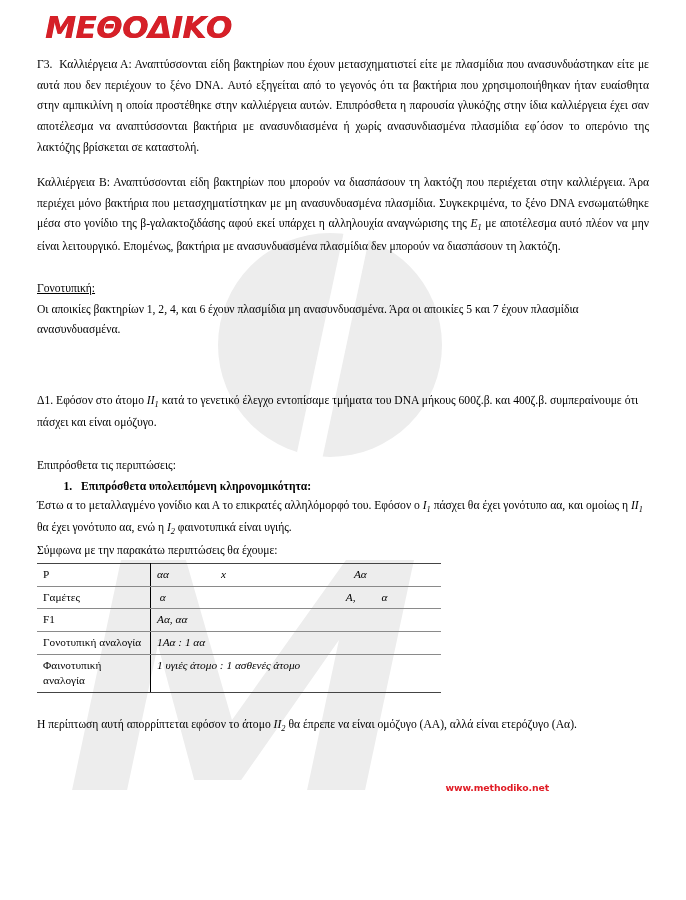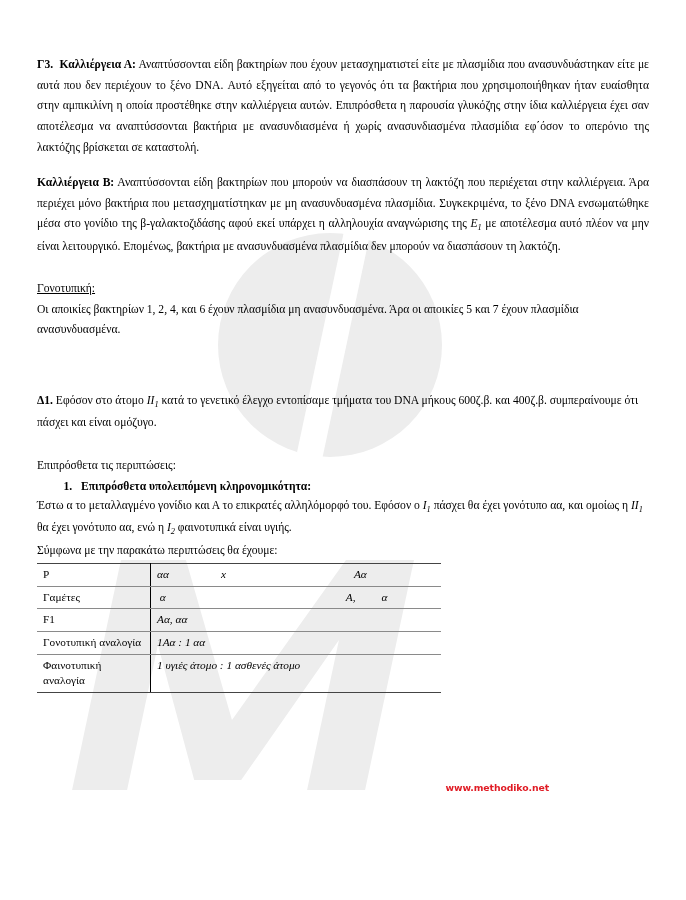--- a/index.html
+++ b/index.html
@@ -61,21 +61,21 @@
     margin: 0 0 0 0;
     font-size: 11.6px;
     line-height: 1.78;
     text-align: justify;
     text-justify: inter-word;
   }
   .gap-md { height: 15px; }
   .gap-lg { height: 22px; }
   .gap-xl { height: 28px; }
 
-  b, .bold { font-weight: bold; }
+  b, .bold { font-weight: normal; }
   .underline { text-decoration: underline; }
   .ital { font-style: italic; }
   .sub { font-size: 0.72em; vertical-align: sub; }
 
   p.noj { text-align: left; }
 
   .theme-head {
     font-size: 11.6px;
     font-weight: bold;
     line-height: 1.6;
@@ -156,20 +156,23 @@
 <div class="page">
 
   <svg class="watermark" viewBox="0 0 686 900" xmlns="http://www.w3.org/2000/svg">
     <g fill="#ededed">
       <circle cx="330" cy="345" r="112"></circle>
       <rect x="318" y="205" width="26" height="300" transform="rotate(12 331 355)" fill="#ffffff"></rect>
       <path d="M 185 560 L 250 560 L 330 720 L 410 560 L 478 560 L 478 790 L 420 790 L 420 640 L 352 780 L 305 780 L 240 645 L 240 790 L 185 790 Z" transform="skewX(-12) translate(55,0)"></path>
     </g>
   </svg>
 
+  <div class="logo-wrap">
+    <div class="logo-text">ΜΕΘΟΔΙΚΟ</div>
+  </div>
 
   <div class="body-area">
 
     <p class="para"><b>Γ3.</b>&nbsp; <b>Καλλιέργεια Α:</b><span> Αναπτύσσονται είδη βακτηρίων που έχουν μετασχηματιστεί είτε με πλασμίδια που ανασυνδυάστηκαν είτε με αυτά που δεν περιέχουν το ξένο DNA. Αυτό εξηγείται από το γεγονός ότι τα βακτήρια που χρησιμοποιήθηκαν ήταν ευαίσθητα στην αμπικιλίνη η οποία προστέθηκε στην καλλιέργεια αυτών. Επιπρόσθετα η παρουσία γλυκόζης στην ίδια καλλιέργεια έχει σαν αποτέλεσμα να αναπτύσσονται βακτήρια με ανασυνδιασμένα ή χωρίς ανασυνδιασμένα πλασμίδια εφ΄όσον το οπερόνιο της λακτόζης βρίσκεται σε καταστολή.</span></p>
 
     <div class="gap-md"></div>
 
     <p class="para"><b>Καλλιέργεια Β:</b><span> Αναπτύσσονται είδη βακτηρίων που μπορούν να διασπάσουν τη λακτόζη που περιέχεται στην καλλιέργεια. Άρα περιέχει μόνο βακτήρια που μετασχηματίστηκαν με μη ανασυνδυασμένα πλασμίδια. Συγκεκριμένα, το ξένο DNA ενσωματώθηκε μέσα στο γονίδιο της β-γαλακτοζιδάσης αφού εκεί υπάρχει η αλληλουχία αναγνώρισης της </span><span class="ital">Ε</span><span class="sub ital">1</span><span> με αποτέλεσμα αυτό πλέον να μην είναι λειτουργικό. Επομένως, βακτήρια με ανασυνδυασμένα πλασμίδια δεν μπορούν να διασπάσουν τη λακτόζη.</span></p>
 
     <div class="gap-lg"></div>
@@ -216,20 +219,21 @@
       </tr>
       <tr>
         <td class="label">Φαινοτυπική αναλογία</td>
         <td class="val">1 υγιές άτομο :  1 ασθενές άτομο</td>
       </tr>
     </tbody>
       </table>
 
     <div class="gap-lg"></div>
 
+    <p class="para noj"><span>Η περίπτωση αυτή απορρίπτεται εφόσον το άτομο </span><span class="ital">ΙΙ</span><span class="sub ital">2</span><span> θα έπρεπε να είναι ομόζυγο (ΑΑ), αλλά είναι ετερόζυγο (Αα).</span></p>
 
   </div>
 
   <div class="footer">
     <div class="footer-right">www.methodiko.net</div>
     <div class="clear"></div>
   </div>
 
 </div>
 

